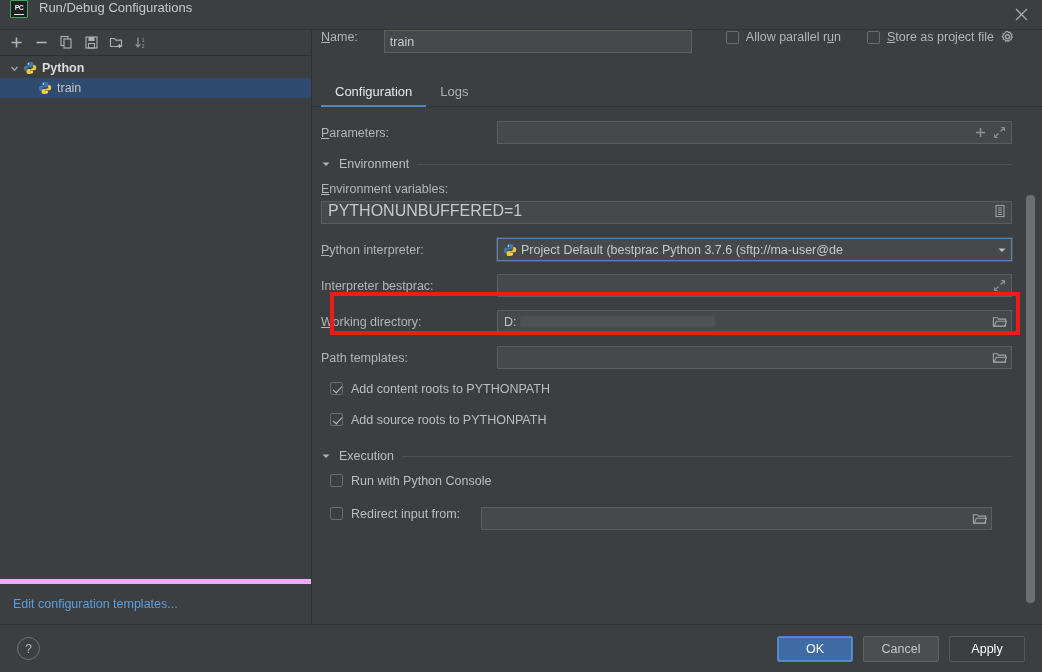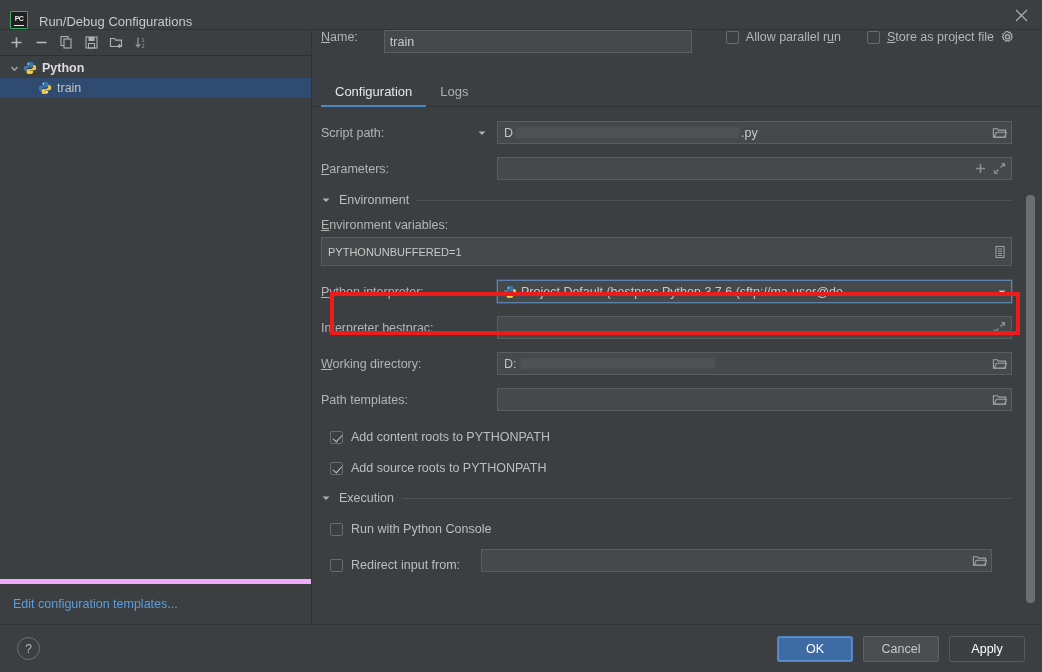--- a/index.html
+++ b/index.html
@@ -22,21 +22,21 @@
     background: #3c3f41;
     display: flex;
     flex-direction: column;
   }
 
   
   .titlebar {
     height: 29px;
     background: #3c3f41;
     display: flex;
-    align-items: flex-end;
+    align-items: flex-start;
     padding: 0 0 0 10px;
     border-bottom: 1px solid #323232;
     flex: none;
   }
   .pc-icon {
     width: 16px; height: 16px;
     border: 1.5px solid #3ea860;
     background: #1f1f1f;
     border-radius: 1px;
     display: flex; align-items: center; justify-content: center;
@@ -289,33 +289,33 @@
     gap: 8px;
     margin: 4px 0 11px 0;
     cursor: pointer;
   }
   .section-head .txt { color: #bdbdbd; font-size: 12.5px; white-space: nowrap; }
   .section-head .rule {
     flex: 1; height: 1px; background: #4e5254;
   }
   .sub-label { margin-bottom: 5px; color: #b4b4b4; }
   .wide-field {
-    height: 29px;
+    height: 23px;
     background: #45494a;
     border: 1px solid #5a5d5e;
     box-sizing: border-box;
     display: flex;
-    align-items: center;
+    align-items: flex-start;
     padding: 0 3px 0 6px;
     color: #c8c8c8;
-    font-size: 11px;
+    font-size: 16px;
     margin-bottom: 14px;
   }
   .cb-row {
-    display: flex; align-items: flex-end;
+    display: flex; align-items: flex-start;
     height: 20px;
     margin: 0 0 11px 9px;
   }
   .cb-row .cb-lbl { margin-left: 8px; color: #bdbdbd; font-size: 12.5px; }
   .interp-field {
     flex: 1;
     height: 23px;
     background: #45494a;
     border: 1px solid #5a82ad;
     box-shadow: 0 0 0 1px rgba(90,130,173,0.35);
@@ -526,43 +526,20 @@
         </span>
       </div>
 
       <div class="tabs">
         <div class="tab active">Configuration</div>
         <div class="tab">Logs</div>
       </div>
 
       <div class="form-scroll">
 
-        <div class="row">
-          <span class="lbl">Script path:</span>
-          <span class="dd-caret">
-            <svg width="10" height="10" viewBox="0 0 10 10">
-                <path d="M1.5 3.5 L5 7 L8.5 3.5 Z" fill="#b0b0b0"></path>
-              </svg>
-          </span>
-          <div class="field">
-            <span class="val" style="display:flex;align-items:center;justify-content:space-between;">
-              <span style="display:flex;align-items:center;">
-                <span>D</span>
-                <span class="redact" style="width:225px;margin-left:2px;"></span>
-              </span>
-              <span style="color:#c8c8c8;margin-right:auto;">.py</span>
-            </span>
-            <span class="fld-icon">
-              <svg width="15" height="15" viewBox="0 0 16 16">
-                <path d="M1.5 4 h4.2 l1.2 1.5 h7.6 v7.5 h-13 z" fill="none" stroke="#a2a2a2" stroke-width="1.2"></path>
-                <path d="M2.5 12.8 l2-5 h11 l-2 5z" fill="#4a4e50" stroke="#a2a2a2" stroke-width="1.1"></path>
-              </svg>
-            </span>
-          </div>
-        </div>
 
         <div class="row">
           <span class="lbl"><span class="mn">P</span><span>arameters:</span></span>
           <span class="dd-caret"></span>
           <div class="field">
             <span class="val"></span>
             <span class="fld-icon">
               <svg width="13" height="13" viewBox="0 0 13 13">
                   <path d="M6.5 2 V11 M2 6.5 H11" stroke="#8d9092" stroke-width="1.5"></path>
                 </svg>

